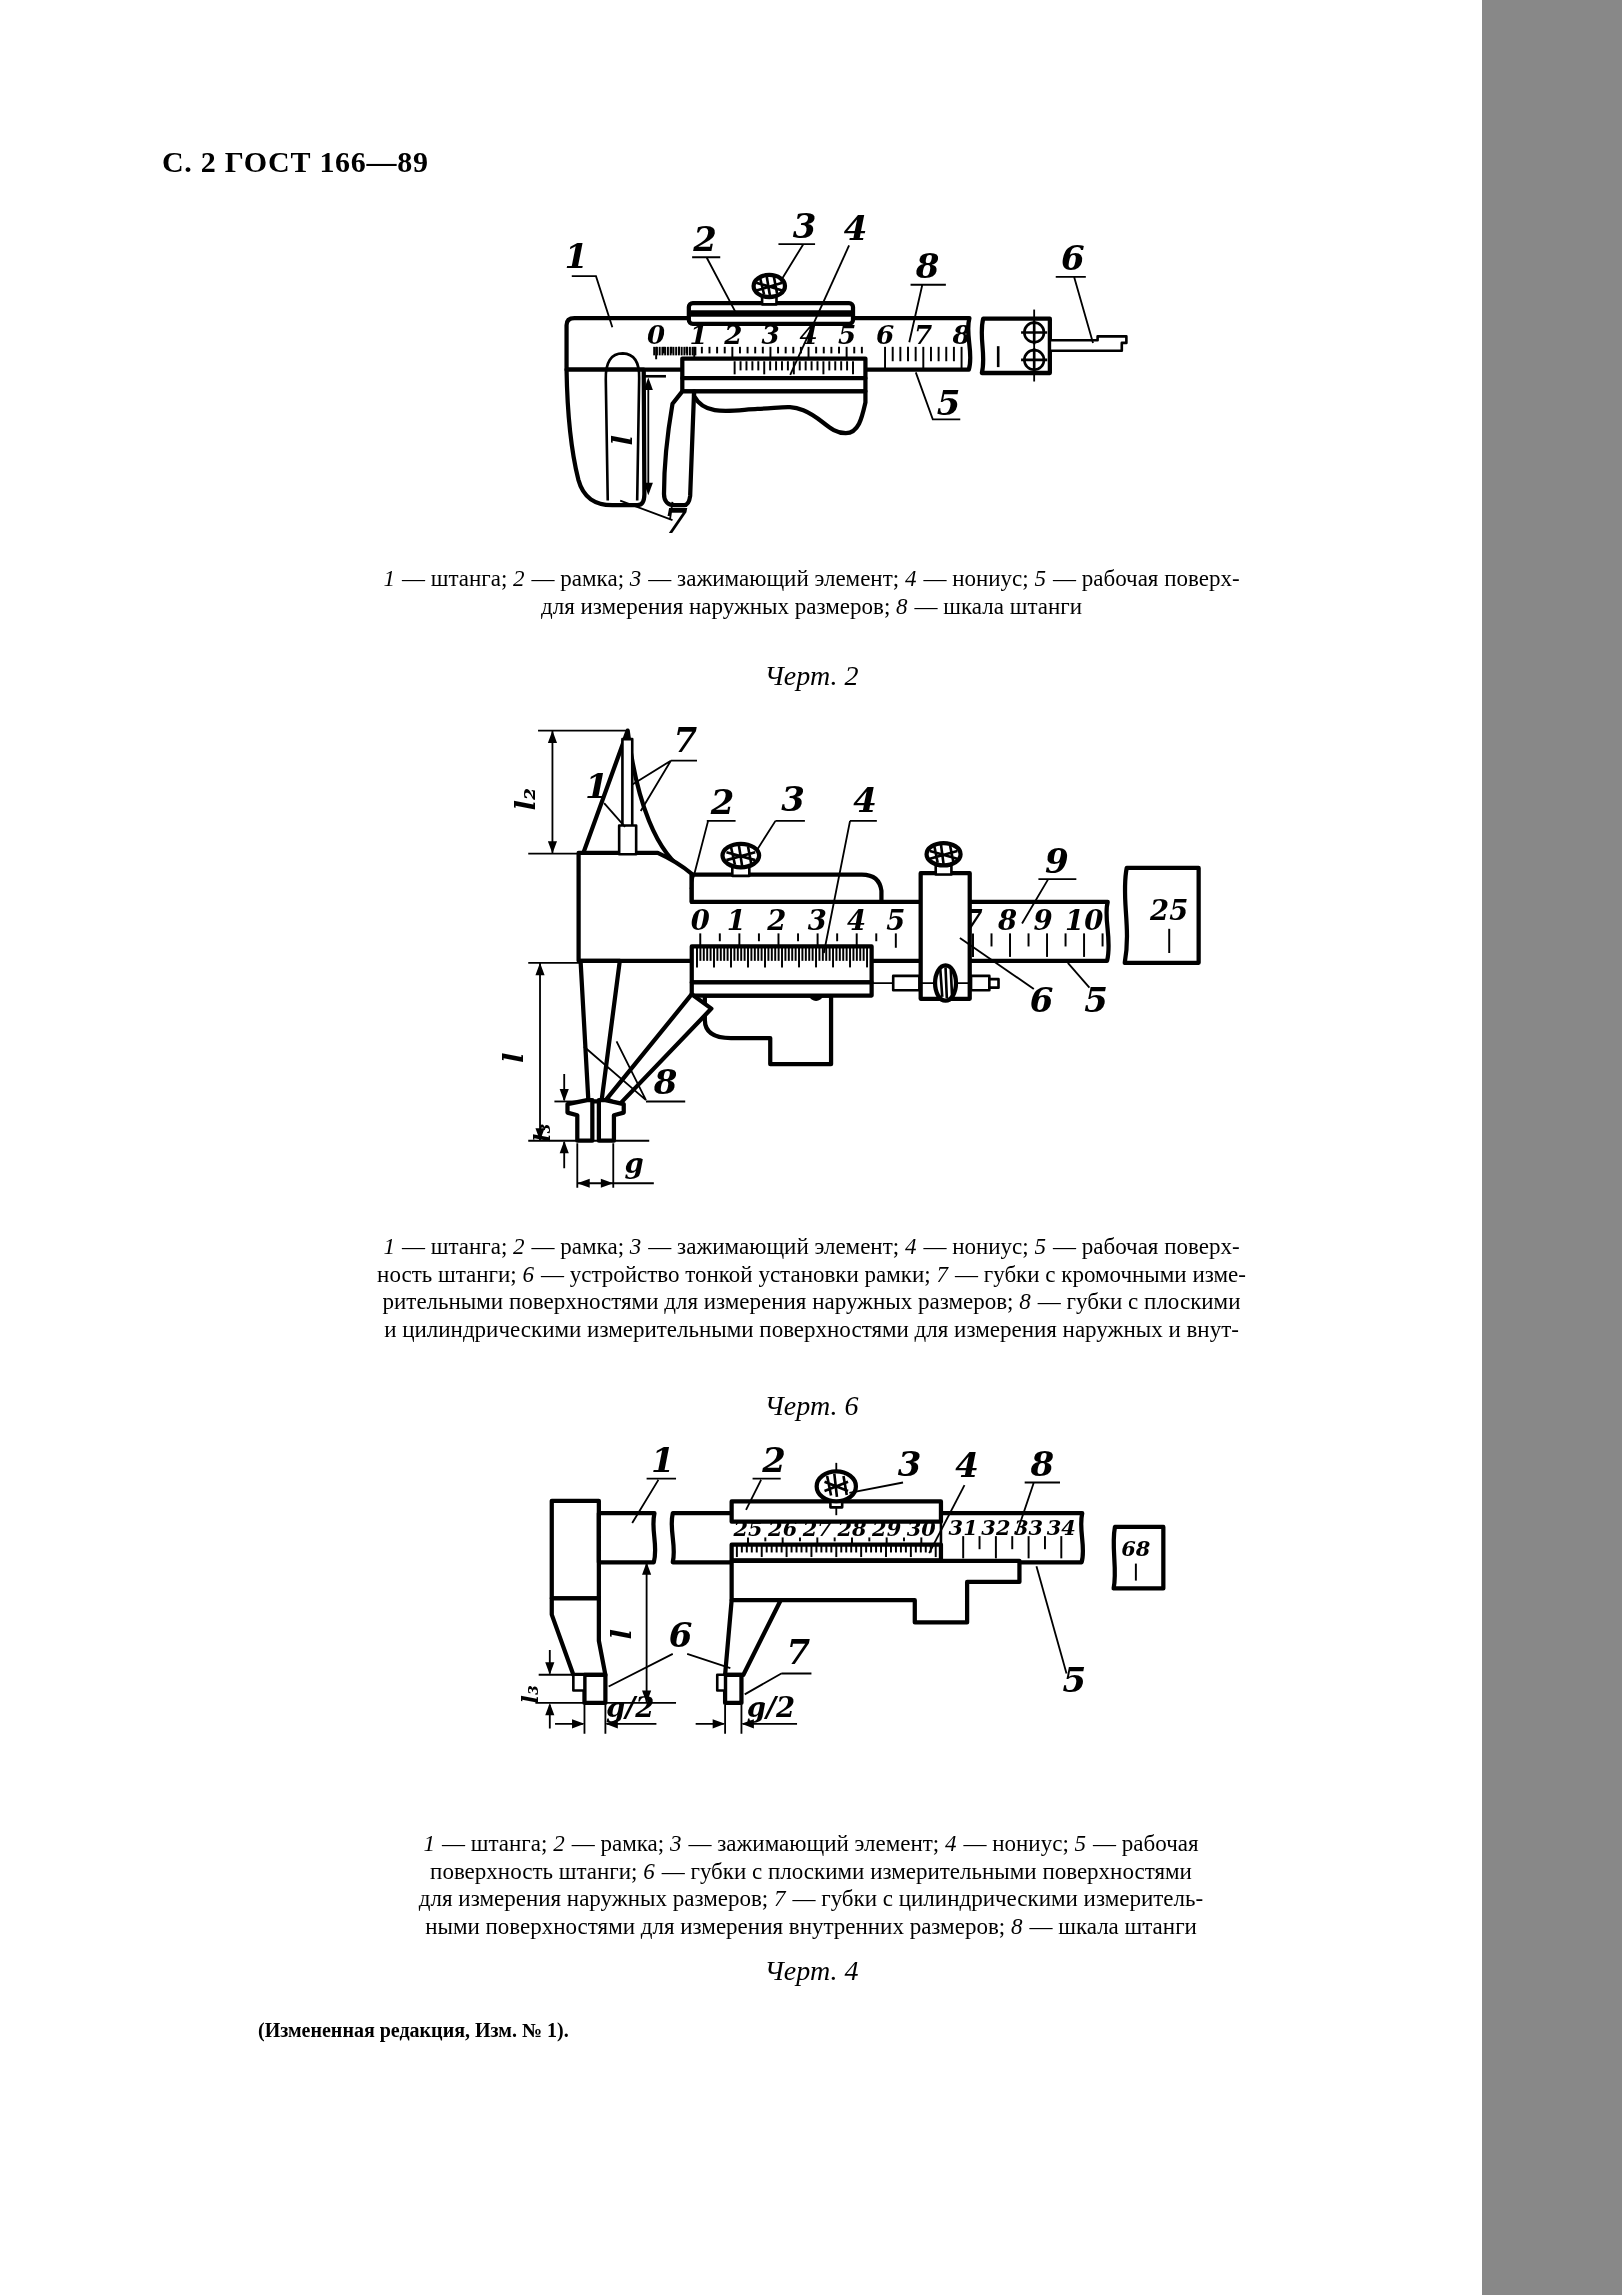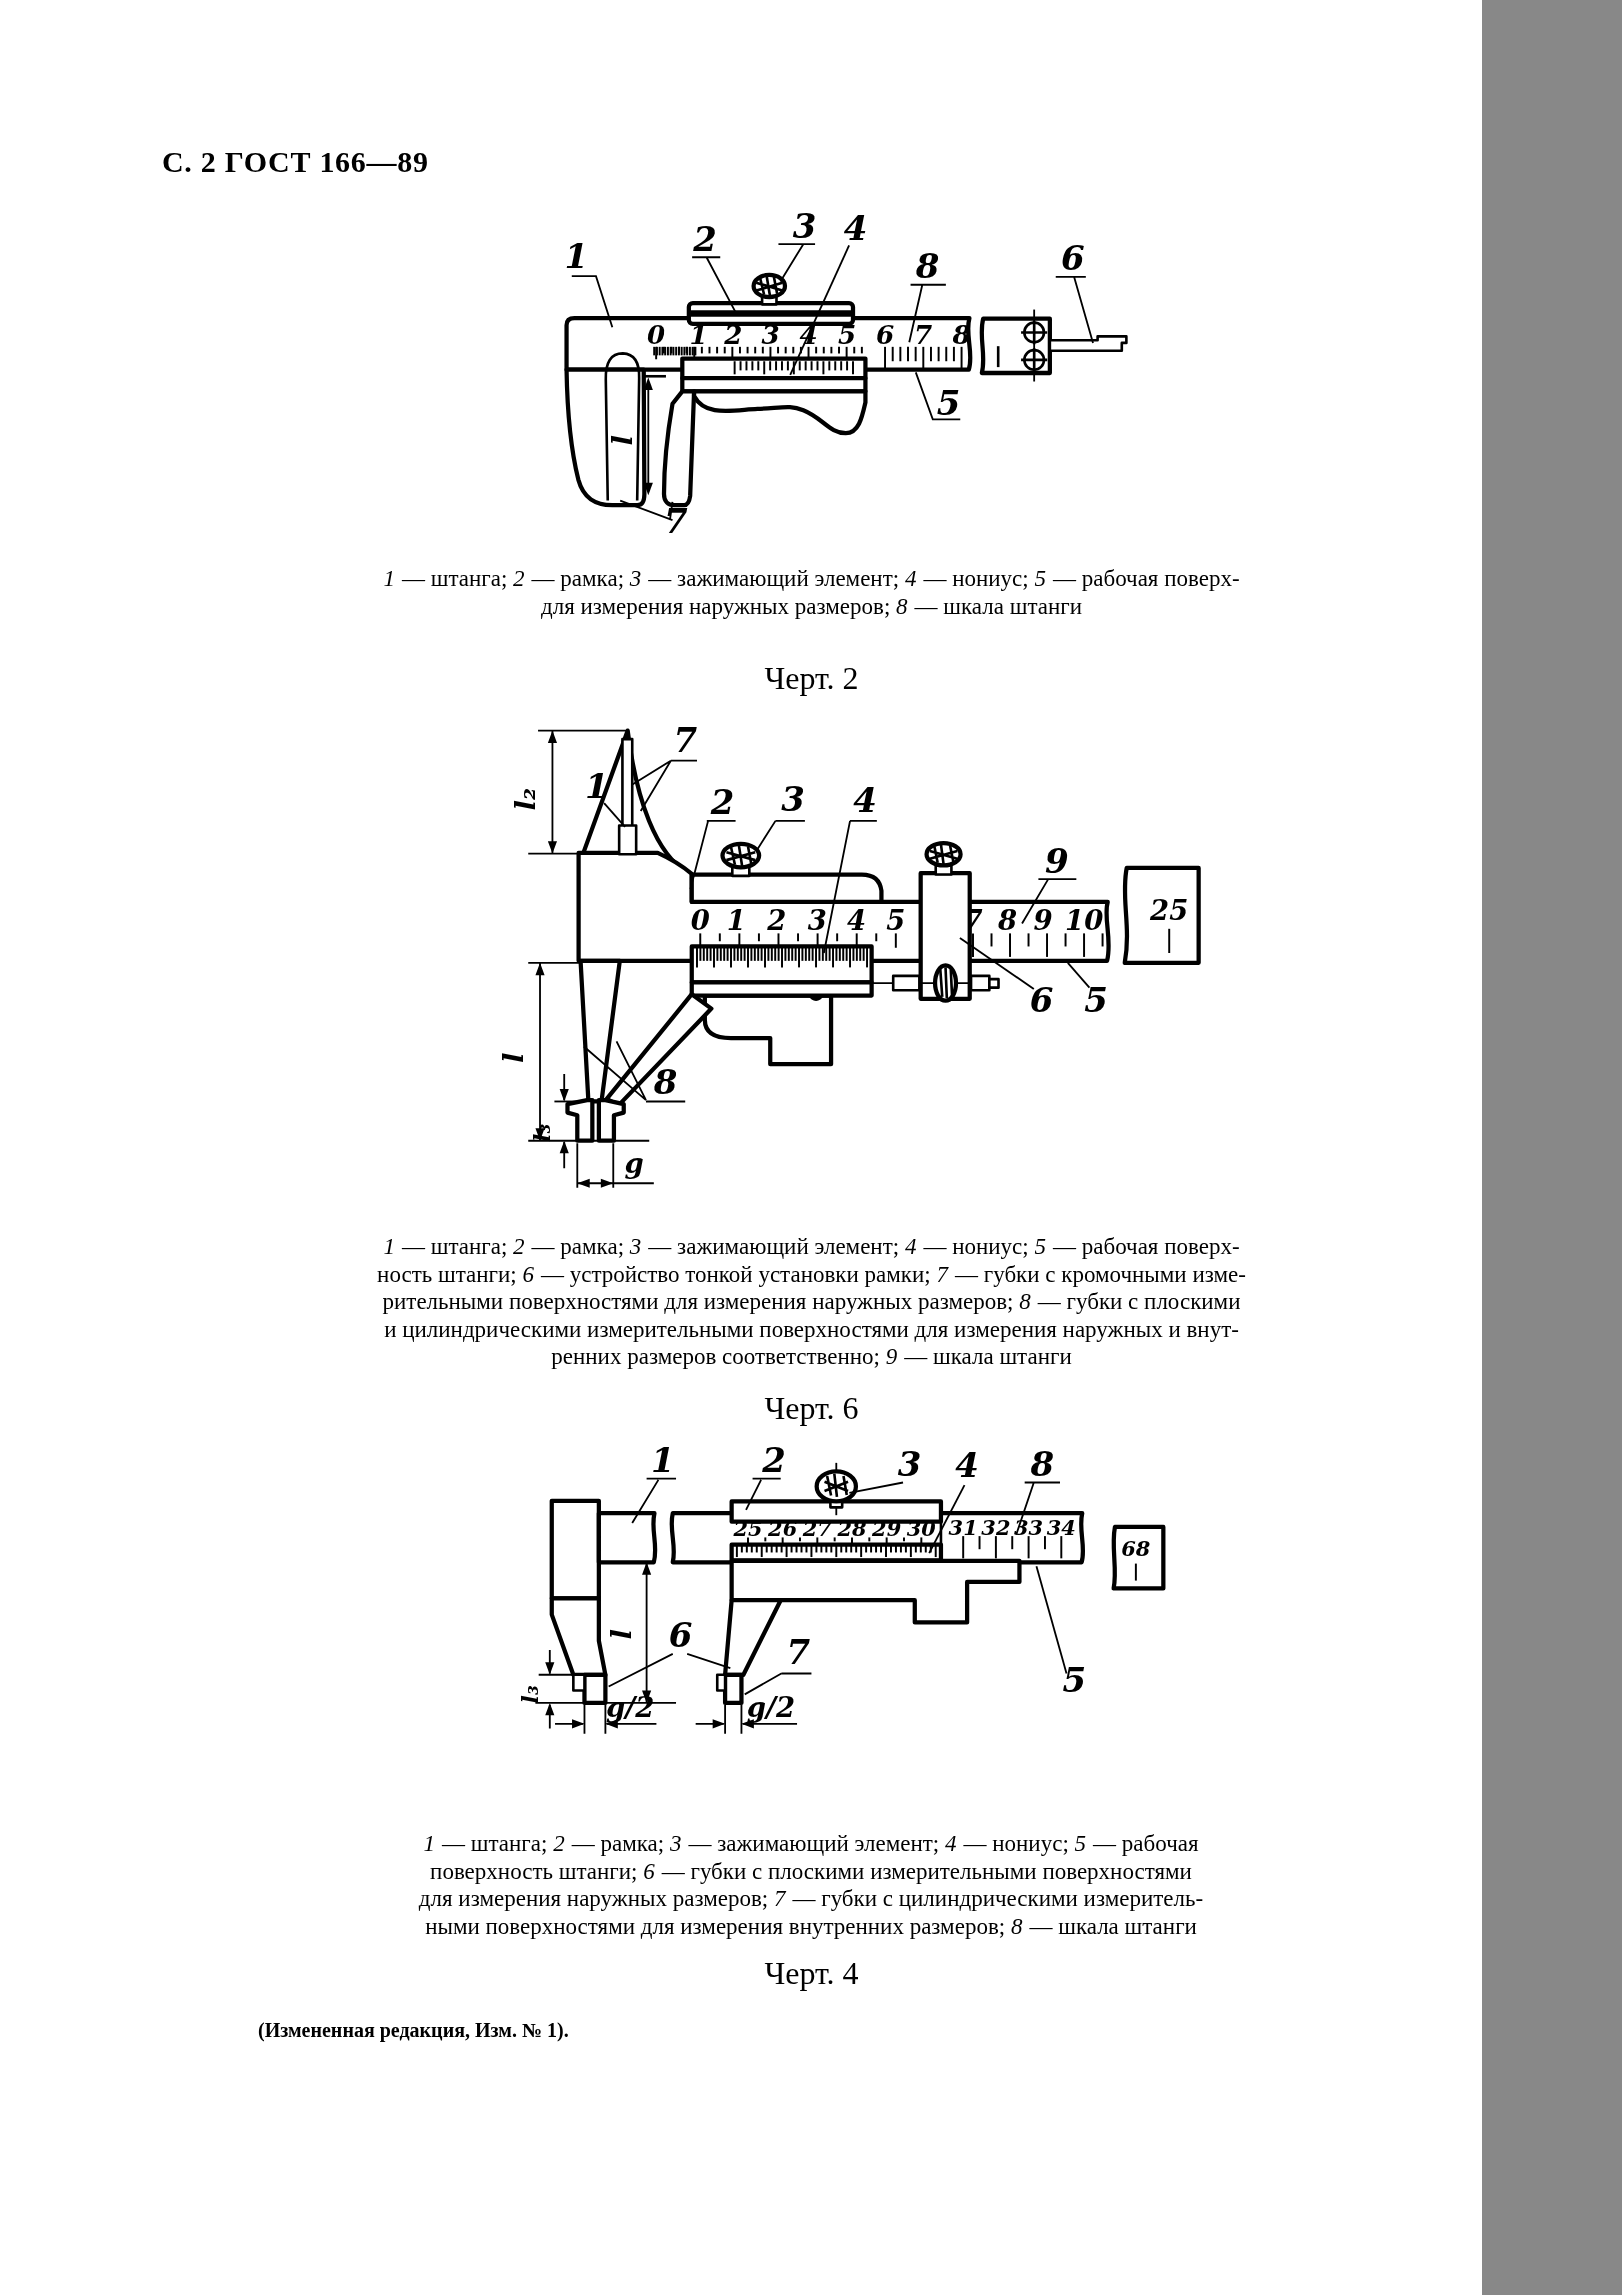--- a/index.html
+++ b/index.html
@@ -4,21 +4,21 @@
 <style>
   html,body{margin:0;padding:0;background:#888;}
   .page{position:relative;width:1482px;height:2295px;background:#ffffff;overflow:hidden;
         font-family:"Liberation Serif",serif;color:#000;}
   .header{position:absolute;left:162px;top:145px;font-size:30px;font-weight:bold;letter-spacing:0.7px;}
   .footer{position:absolute;left:258px;top:2019px;font-size:20px;font-weight:bold;}
   .caption{position:absolute;left:347px;width:929px;text-align:center;
            font-size:23px;line-height:27.5px;}
   .caption.narrow{left:399px;width:824px;}
   .caption i{font-style:italic;padding-right:1.3px;}
-  .fig-title{position:absolute;left:347px;width:929px;text-align:center;font-size:32px;}
+  .fig-title{position:absolute;left:347px;width:929px;text-align:center;font-size:28px;font-style:italic;}
   .figwrap{position:absolute;}
   svg{display:block;overflow:visible;}
   .s{fill:#fff;stroke:#000;stroke-width:6.5px;stroke-linejoin:round;}
   .m{fill:#fff;stroke:#000;stroke-width:4px;stroke-linejoin:round;}
   .mn{fill:none;stroke:#000;stroke-width:4px;stroke-linejoin:round;}
   .th{fill:none;stroke:#000;stroke-width:2.8px;}
   .band{stroke:#000;stroke-width:10px;}
   .ah{fill:#000;stroke:none;}
   g[data-ruler] line{stroke:#000;stroke-width:3px;}
   text{fill:#000;}
@@ -372,21 +372,20 @@
       <text x="270" y="600">8</text>
     </g>
   </svg>
   </div>
 
   <div class="caption" id="cap3" style="top:1233px;">
       <div class="cap-line"><i>1</i> — штанга; <i>2</i> — рамка; <i>3</i> — зажимающий элемент; <i>4</i> — нониус; <i>5</i> — рабочая поверх-</div>
       <div class="cap-line">ность штанги; <i>6</i> — устройство тонкой установки рамки; <i>7</i> — губки с кромочными изме-</div>
       <div class="cap-line">рительными поверхностями для измерения наружных размеров; <i>8</i> — губки с плоскими</div>
       <div class="cap-line">и цилиндрическими измерительными поверхностями для измерения наружных и внут-</div>
-      <div class="cap-line">ренних размеров соответственно; <i>9</i> — шкала штанги</div>
     </div>
   <div class="fig-title" style="top:1390px;">Черт. 6</div>
 
   <div class="figwrap" style="left:509px;top:1438px;">
   <svg width="720" height="399" viewBox="0 0 1100 610">
 
     <rect class="s" x="65" y="96" width="72" height="149"></rect>
     <path class="s" d="M65,245 L137,245 L137,310 L147,362 L98,362 L65,270 Z"></path>
     <rect class="s" x="115" y="362" width="32" height="43"></rect>
     <rect class="m" x="98" y="362" width="17" height="24"></rect>

